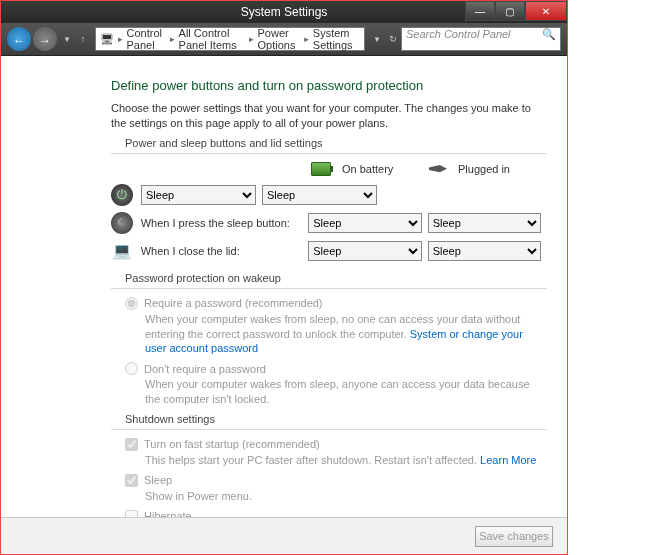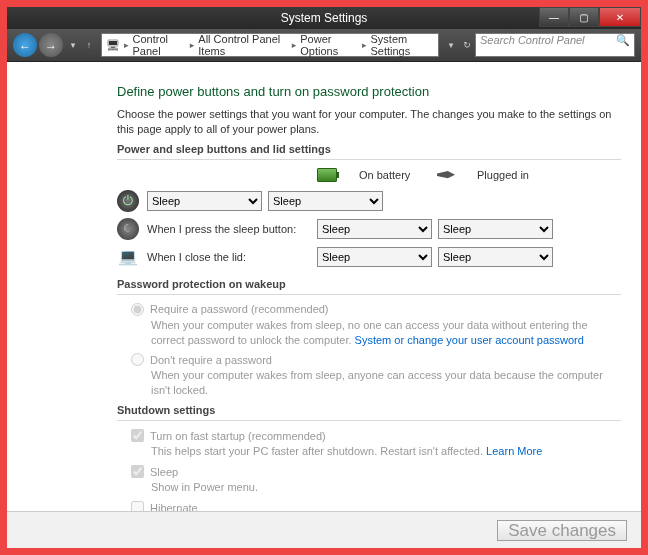--- a/index.html
+++ b/index.html
@@ -1,16 +1,16 @@
 <!DOCTYPE html>
 <html><head>
 <meta charset="utf-8">
 <style>
 html,body{margin:0;padding:0;font-family:"Segoe UI",Tahoma,sans-serif;font-size:11px;color:#333;background:#fff}
-.window{width:648px;height:555px;border:7px solid #ef4444;box-sizing:border-box;display:flex;flex-direction:column;background:#fff}
+.window{width:568px;height:555px;border:1px solid #ef4444;box-sizing:border-box;display:flex;flex-direction:column;background:#fff}
 .titlebar{height:22px;background:linear-gradient(#3a3a3a,#282828);display:flex;align-items:center;color:#fff;position:relative}
 .titlebar .title{flex:1;text-align:center;font-size:12px}
 .winbtns{position:absolute;right:0;top:0;display:flex}
 .winbtn{width:28px;height:18px;display:flex;align-items:center;justify-content:center;border:1px solid #444;background:linear-gradient(#6a6a6a,#3a3a3a);font-size:10px;color:#fff}
 .winbtn.close{background:linear-gradient(#e06060,#c81e1e);width:40px}
 .navbar{height:32px;background:linear-gradient(#555,#3d3d3d);display:flex;align-items:center;padding:0 6px;color:#fff;border-bottom:1px solid #222}
 .navbtn{width:24px;height:24px;border-radius:50%;background:radial-gradient(#4aa8e8,#1a6aa0);display:flex;align-items:center;justify-content:center;margin-right:2px;color:#fff;font-size:12px}
 .navbtn.fwd{background:radial-gradient(#888,#555)}
 .navsmall{width:16px;height:22px;display:flex;align-items:center;justify-content:center;color:#ccc;font-size:9px}
 .breadcrumb{flex:1;height:22px;background:#fff;color:#333;display:flex;align-items:center;padding:0 4px;font-size:11px;border:1px solid #777;margin:0 4px}
@@ -18,44 +18,44 @@
 .searchbox{width:150px;height:22px;background:#fff;border:1px solid #777;display:flex;align-items:flex-start;padding:0 4px;color:#888;font-size:11px;font-style:italic}
 .searchbox .sicon{margin-left:auto;color:#666;font-style:normal}
 .content{flex:1;overflow:auto;padding:14px 20px 8px 110px;position:relative}
 h1{color:#0a5a2a;font-size:13px;font-weight:normal;margin:8px 0 8px 0}
 .desc{margin:0 7px 6px 0;line-height:1.35}
 .changelink{display:flex;align-items:center;margin-bottom:6px}
 .shield{width:14px;height:14px;margin-right:6px;display:inline-flex;align-items:center;justify-content:center;background:linear-gradient(135deg,#ffd040 50%,#2a6fd6 50%);border-radius:2px;font-size:8px;color:#fff}
 .link{color:#0066cc;text-decoration:none}
 .arrow{display:inline-block;margin-left:6px}
 .arrow svg{display:block}
-.section-title{font-weight:bold;color:#444;margin:6px 0 2px 0}
+.section-title{font-weight:normal;color:#444;margin:6px 0 2px 14px}
 hr{border:none;border-top:1px solid #d8d8d8;margin:4px 0 8px 0}
 .headerrow{display:flex;align-items:center;padding-left:200px;margin-bottom:8px}
-.hcol{width:120px;display:flex;align-items:center;gap:22px;font-size:11px}
+.hcol{width:120px;display:flex;align-items:center;gap:11px;font-size:11px}
 .batt,.plug{width:18px;height:12px;display:inline-block}
 .batt{background:linear-gradient(#7ac060,#3a8020);border:1px solid #2a6018;border-radius:1px;position:relative}
 .batt:after{content:"";position:absolute;right:-3px;top:3px;width:2px;height:6px;background:#2a6018}
 .plug{background:#555;clip-path:polygon(0 40%,60% 20%,100% 50%,60% 80%,0 60%)}
 .row{display:flex;align-items:center;margin:6px 0}
 .ricon{width:22px;height:22px;margin-right:8px;display:flex;align-items:center;justify-content:center;border-radius:50%}
 .ricon.pwr{background:radial-gradient(#777,#222);color:#9adfa0;font-size:13px}
 .ricon.slp{background:radial-gradient(#888,#333);color:#ccc;font-size:11px}
 .ricon.lid{background:none;color:#2a7a2a;font-size:16px}
 .rlabel{width:170px}
 select{width:115px;height:20px;font-size:11px;margin-right:6px;border:1px solid #888;background:#f4f4f4}
 .pwgroup{padding-left:14px}
 .radio-row{display:flex;align-items:center;}
 .radio-row input{margin:0 6px 0 0}
 .disabled{color:#9a9a9a}
 .subtext{margin:2px 0 6px 20px;line-height:1.35}
-.chkrow{display:flex;align-items:flex-end;margin-top:2px}
+.chkrow{display:flex;align-items:center;margin-top:2px}
 .chkrow input{margin:0 6px 0 0}
 .footer{height:36px;border-top:1px solid #ccc;background:#f1f1f1;display:flex;align-items:center;justify-content:flex-end;padding:0 14px;gap:8px}
-.btn{height:21px;min-width:78px;border:1px solid #a0a0a0;background:linear-gradient(#fafafa,#e4e4e4);font-size:17px;padding:0 10px}
+.btn{height:21px;min-width:78px;border:1px solid #a0a0a0;background:linear-gradient(#fafafa,#e4e4e4);font-size:11px;padding:0 2px}
 .btn[disabled]{color:#9a9a9a}
 </style>
 </head>
 <body>
 
 <div class="window">
 
   <div class="titlebar">
     <div class="title">System Settings</div>
     <div class="winbtns">

